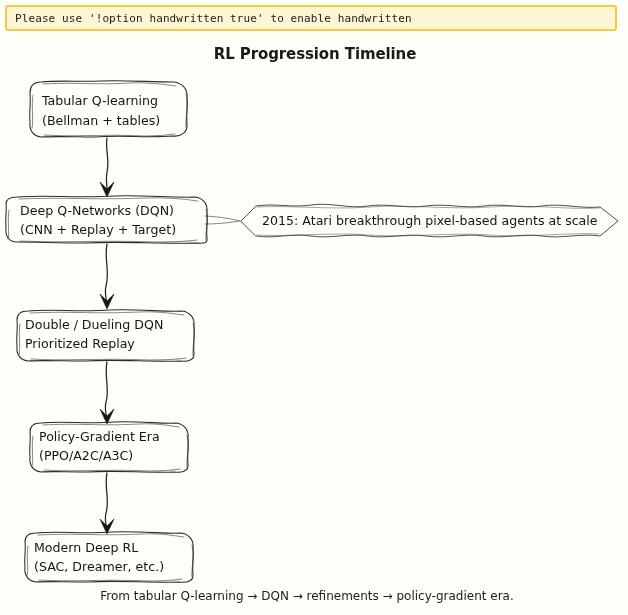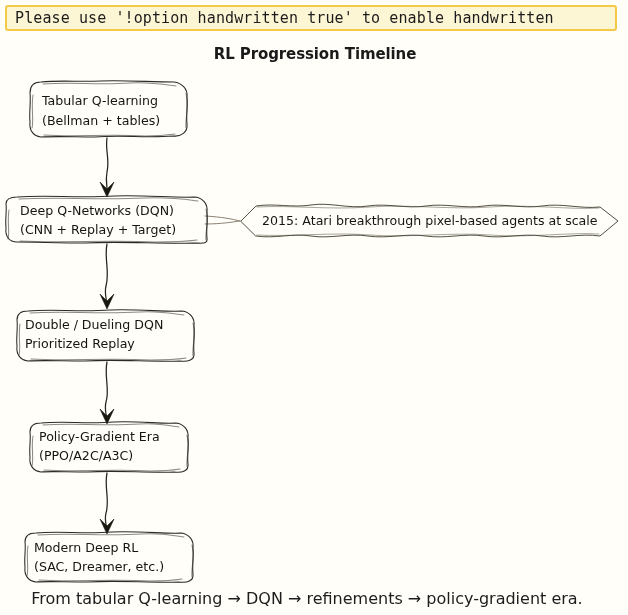--- a/index.html
+++ b/index.html
@@ -26,21 +26,21 @@
     box-sizing: border-box;
     background: #fdf6d5;
     border: 2px solid #f5c948;
     border-radius: 3px;
     display: flex;
     align-items: center;
     padding-left: 8px;
   }
   #warning-banner .msg {
     font-family: "DejaVu Sans Mono", monospace;
-    font-size: 15px;
+    font-size: 11px;
     color: #1c1c1c;
     letter-spacing: 0.1px;
     white-space: nowrap;
   }
 
   
   #diagram-title {
     position: absolute;
     left: 0;
     top: 45px;
@@ -107,21 +107,21 @@
     stroke-width: 0.6;
   }
 
   
   #diagram-caption {
     position: absolute;
     left: 0;
     top: 589px;
     width: 614px;
     text-align: center;
-    font-size: 16px;
+    font-size: 12px;
     color: #1d1d1d;
     font-family: "DejaVu Sans", sans-serif;
   }
 </style>
 </head>
 <body>
 
 <div id="warning-banner">
   <span class="msg">Please use '!option handwritten true' to enable handwritten</span>
 </div>

